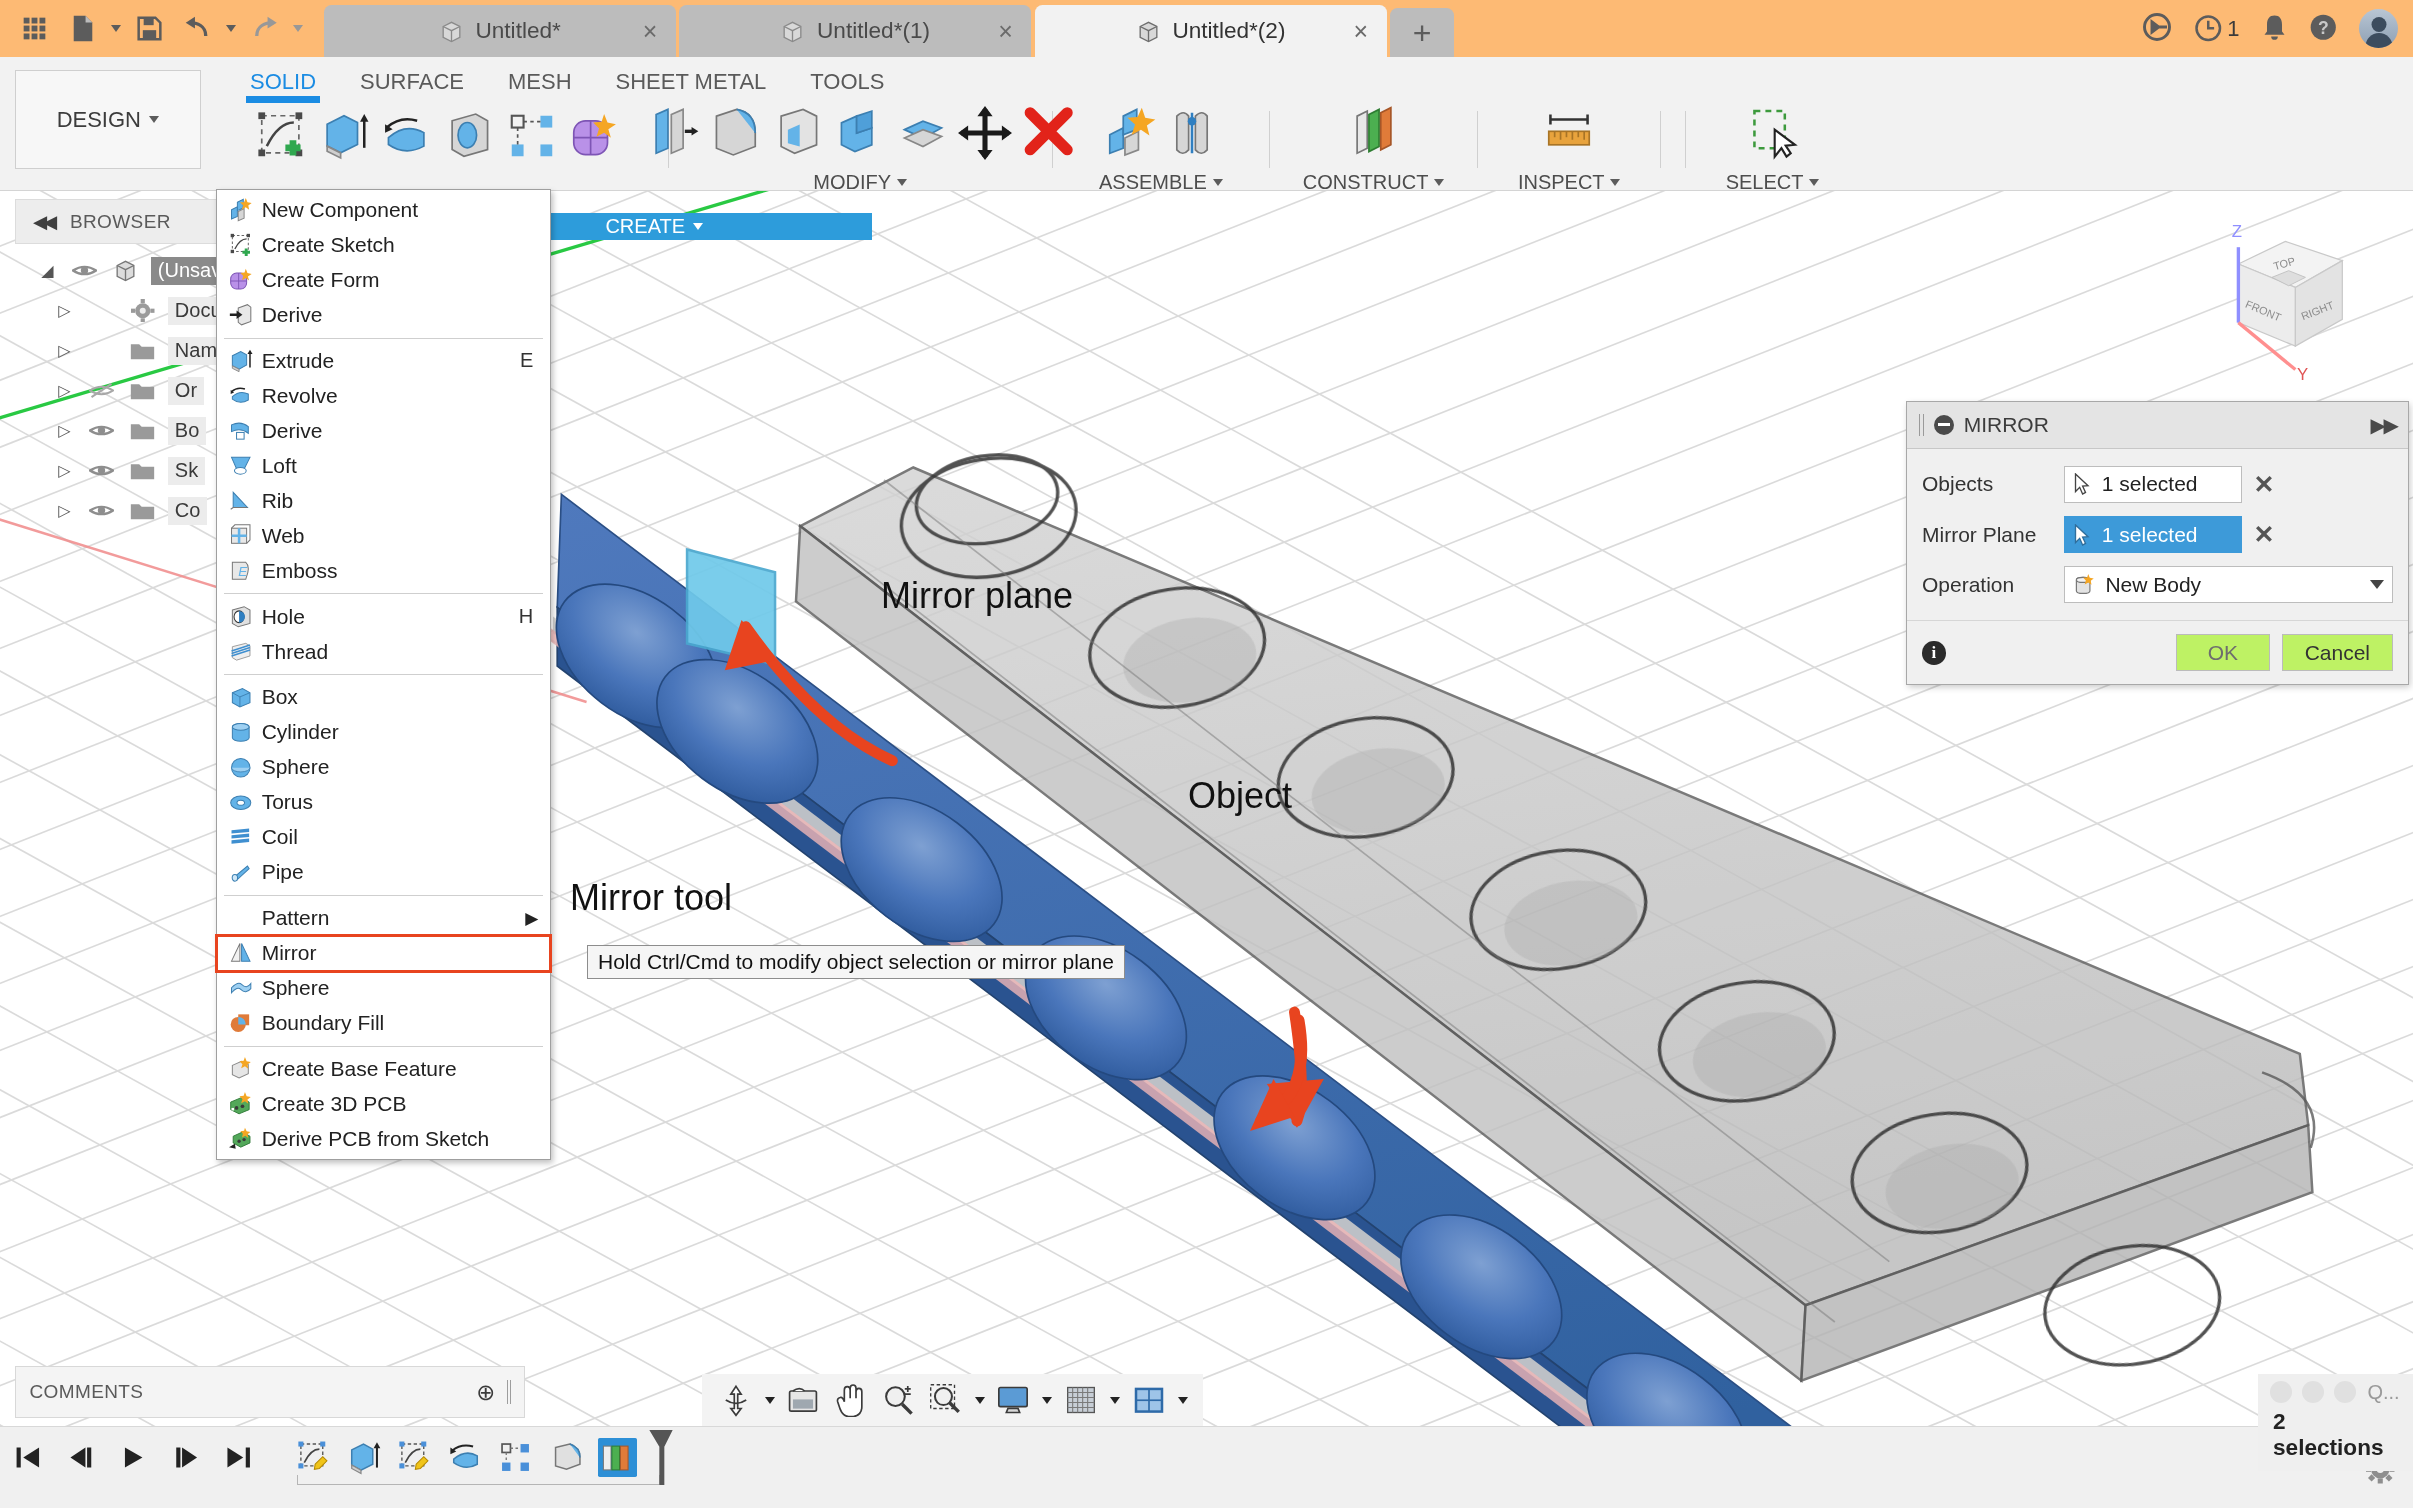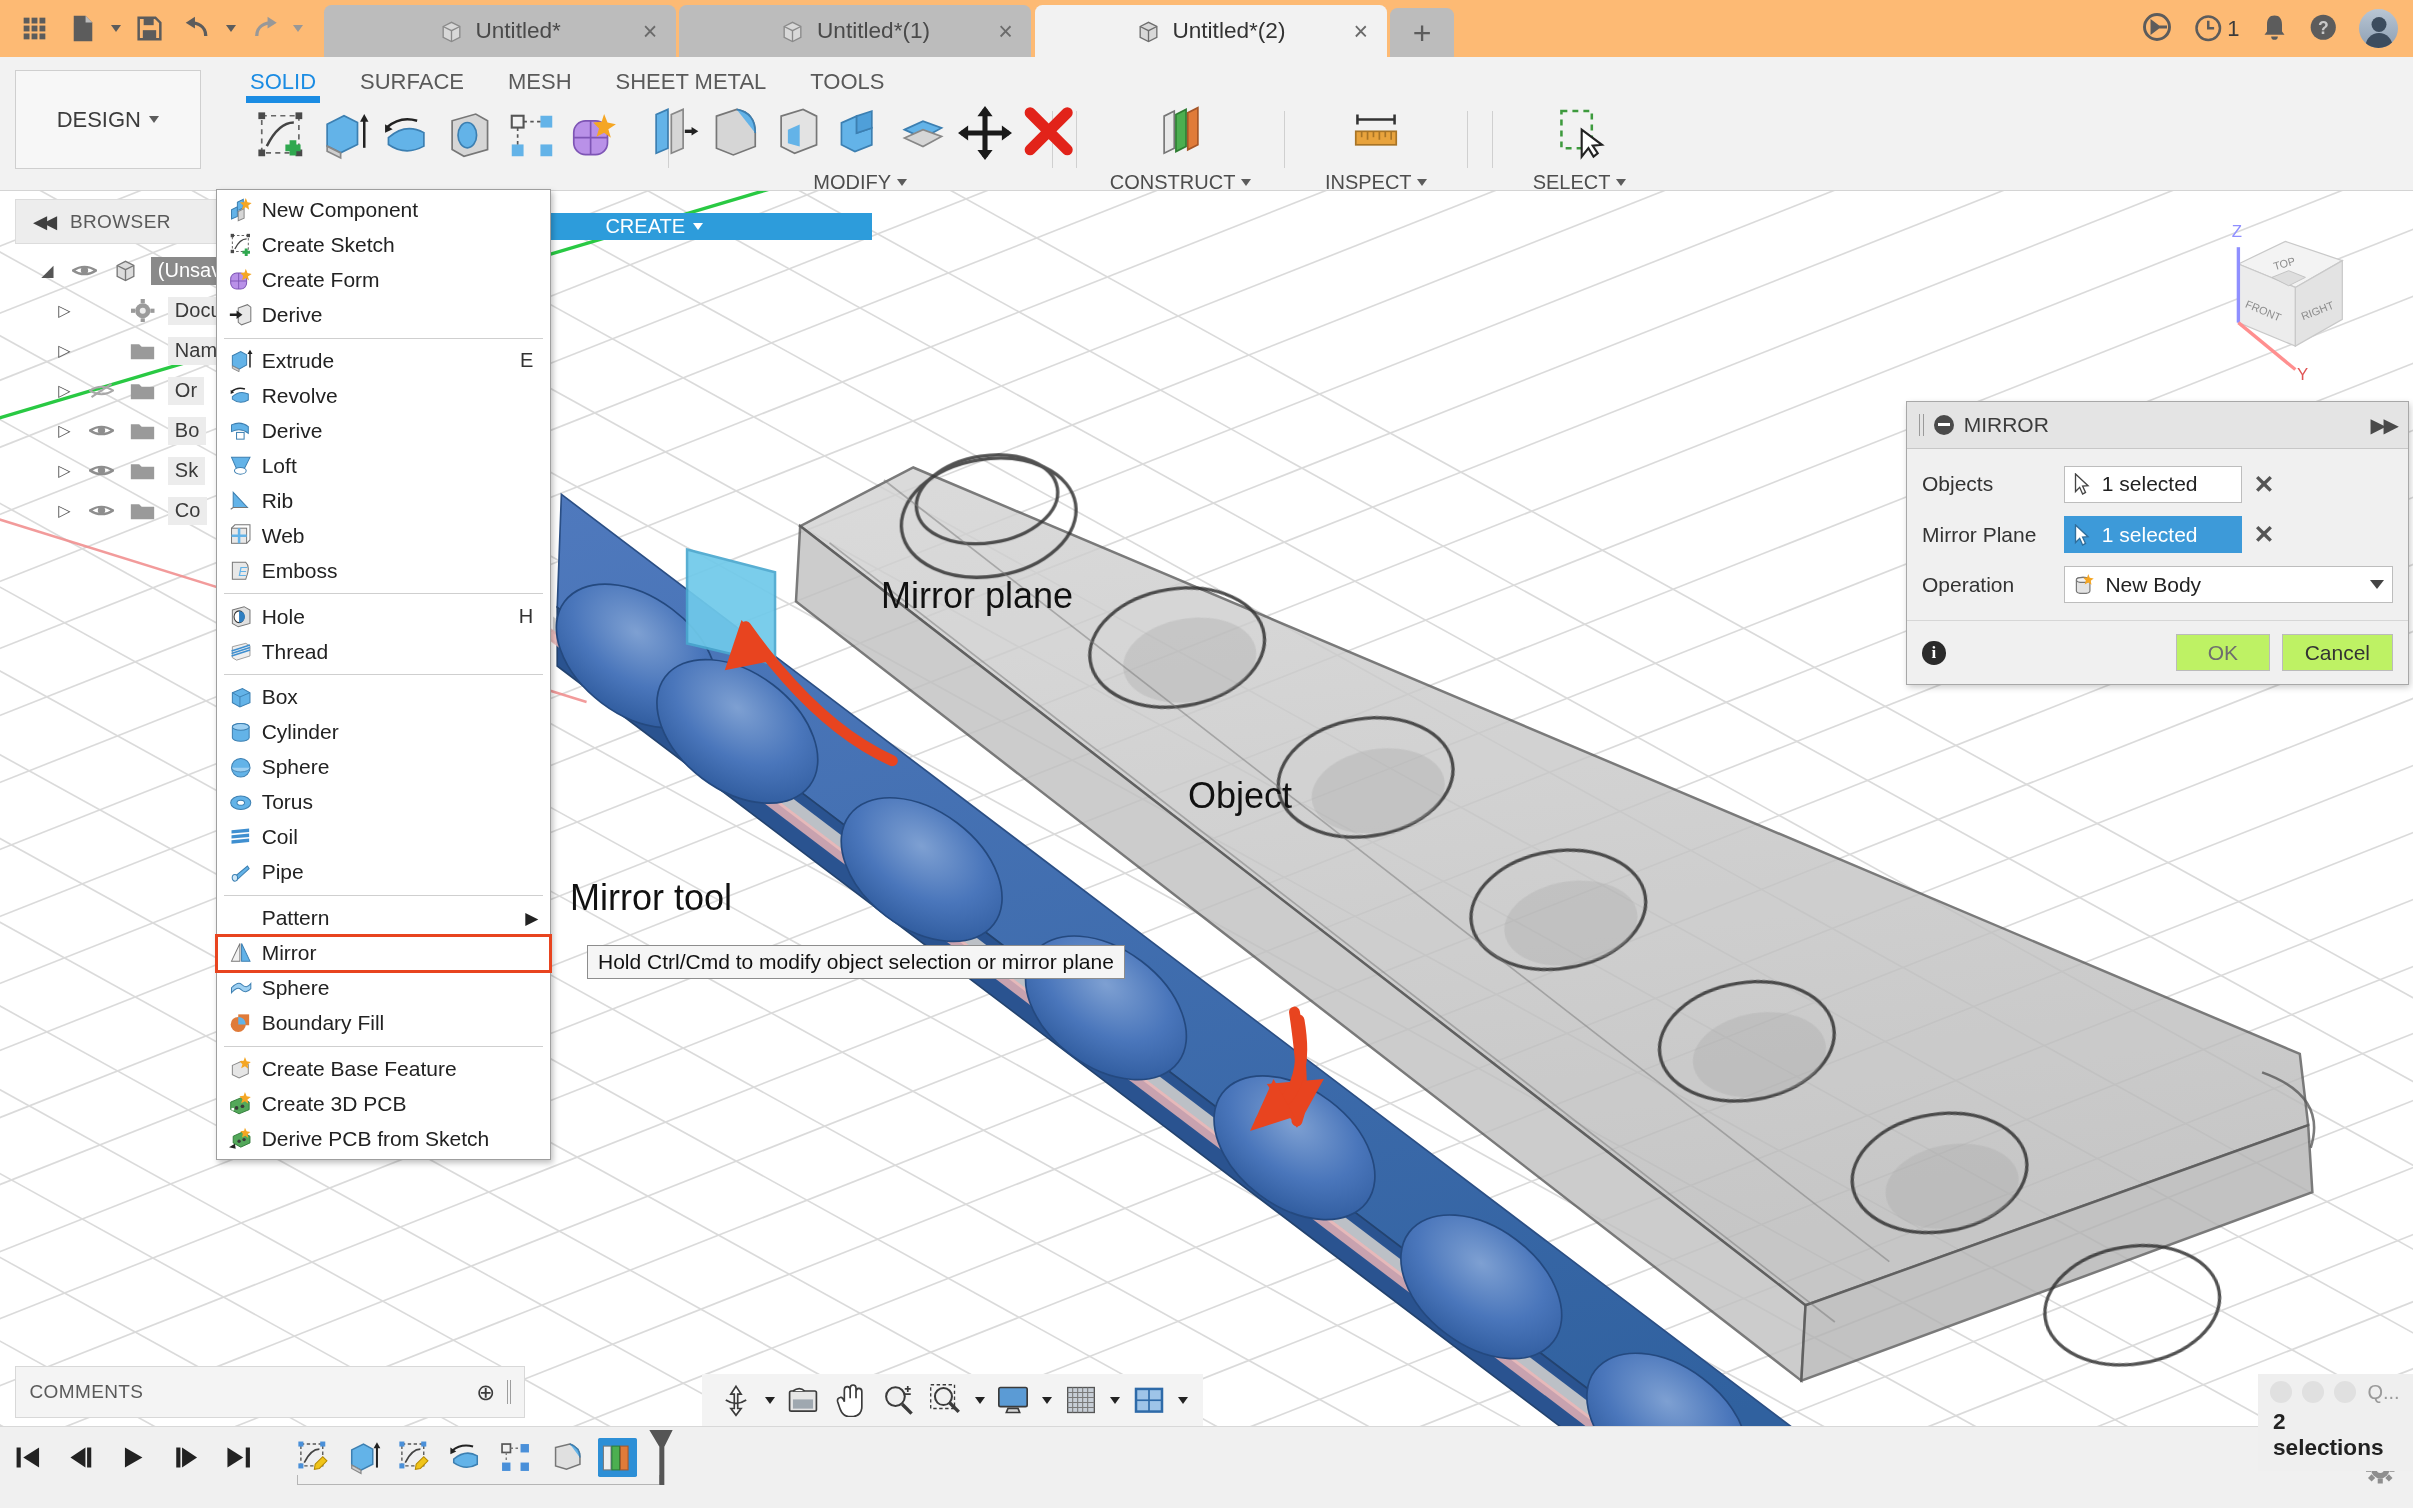--- a/index.html
+++ b/index.html
@@ -637,20 +637,40 @@
           </svg>
         </div>
         <div class="rg-lbl">
           <span>MODIFY</span>
           <span class="caret-dn"></span>
         </div>
       </div>
 
       <div class="rg-sep"></div>
 
+      <div class="rg" style="width:193px">
+        <div class="rg-icons">
+          <svg class="ribicon" viewBox="0 0 64 64">
+            <path d="M8 34 L24 26 L24 50 L8 56 Z" fill="#63b3e8" stroke="#3c7fb1" stroke-width="2"></path>
+            <path d="M26 38 L42 30 L42 52 L26 58 Z" fill="#d6d6d6" stroke="#888" stroke-width="2"></path>
+            <path d="M24 12 L40 4 L40 28 L24 34 Z" fill="#63b3e8" stroke="#3c7fb1" stroke-width="2"></path>
+            <path d="M46 2 l4 12 l12 2 l-10 7 l3 12 l-10 -7 l-11 6 l4 -12 l-9 -8 l12 -1 z" fill="#f5a623"></path>
+          </svg>
+          <svg class="ribicon" viewBox="0 0 64 64">
+            <path d="M14 12 q8 -8 14 0 v40 q-7 8 -14 0 z" fill="#d6d6d6" stroke="#777" stroke-width="2"></path>
+            <path d="M36 12 q8 -8 14 0 v40 q-7 8 -14 0 z" fill="#d6d6d6" stroke="#777" stroke-width="2"></path>
+            <path d="M32 8 v48" stroke="#2f7fc1" stroke-width="3"></path>
+              <circle cx="32" cy="18" r="5" fill="#2f7fc1"></circle>
+          </svg>
+        </div>
+        <div class="rg-lbl">
+          <span>ASSEMBLE</span>
+          <span class="caret-dn"></span>
+        </div>
+      </div>
 
       <div class="rg-sep"></div>
 
       <div class="rg" style="width:184px">
         <div class="rg-icons">
           <svg class="ribicon" viewBox="0 0 64 64">
             <path d="M12 12 L24 6 L24 50 L12 56 Z" fill="#e8e8e8" stroke="#777" stroke-width="2"></path>
             <path d="M26 10 L38 4 L38 48 L26 54 Z" fill="#4caf50" stroke="#2e7d32" stroke-width="2"></path>
             <path d="M40 8 L52 2 L52 46 L40 52 Z" fill="#e07b39" stroke="#a65628" stroke-width="2"></path>
           </svg>

